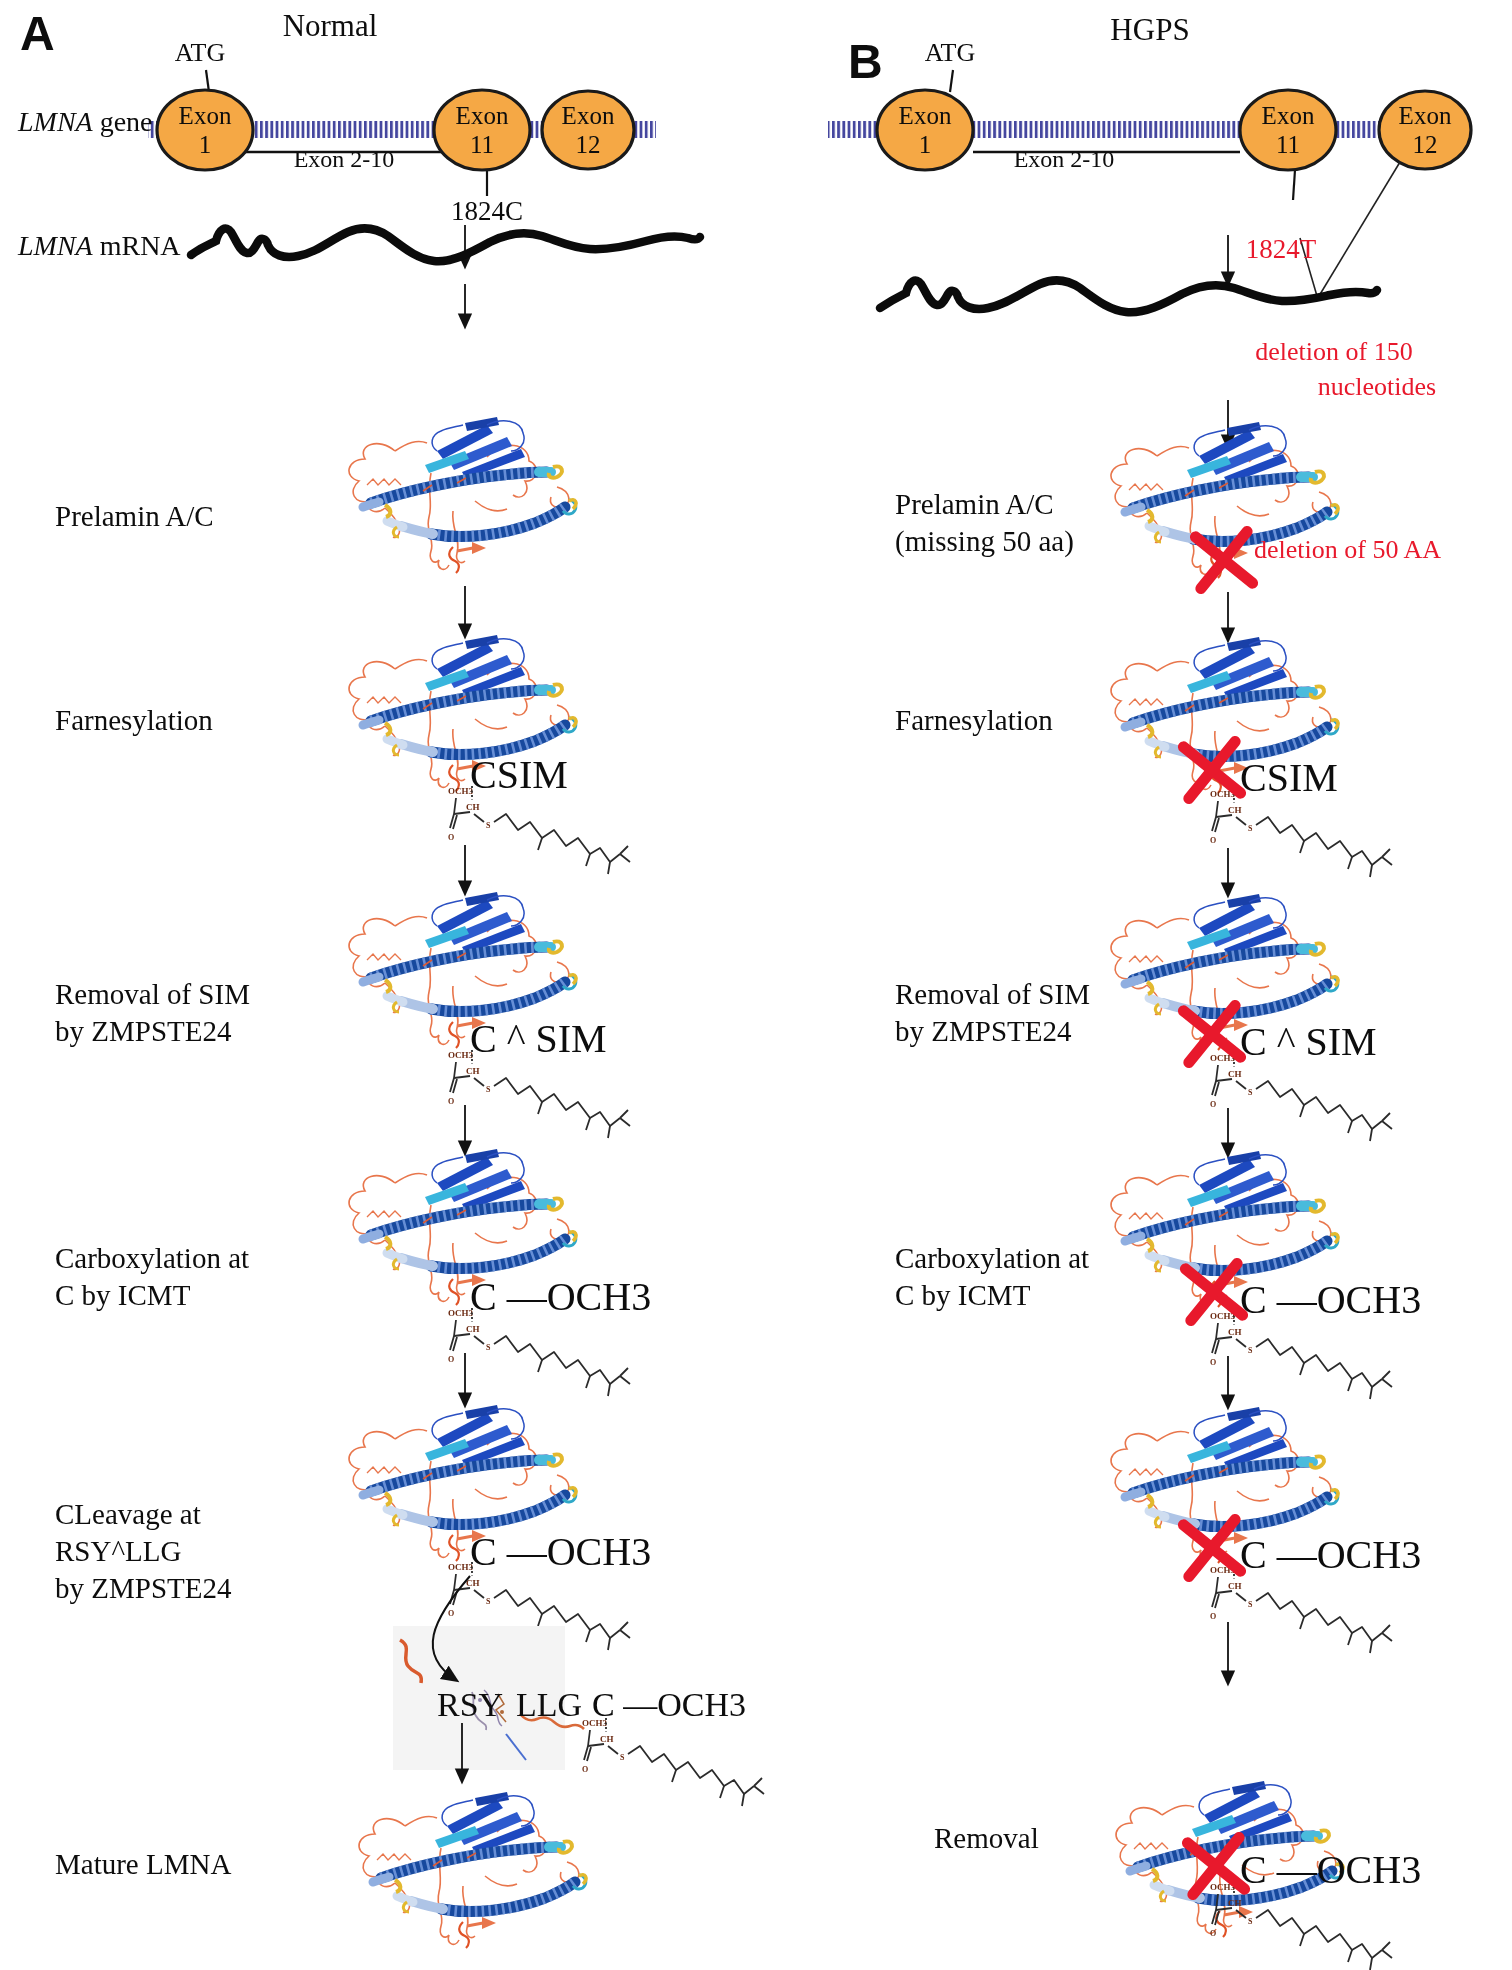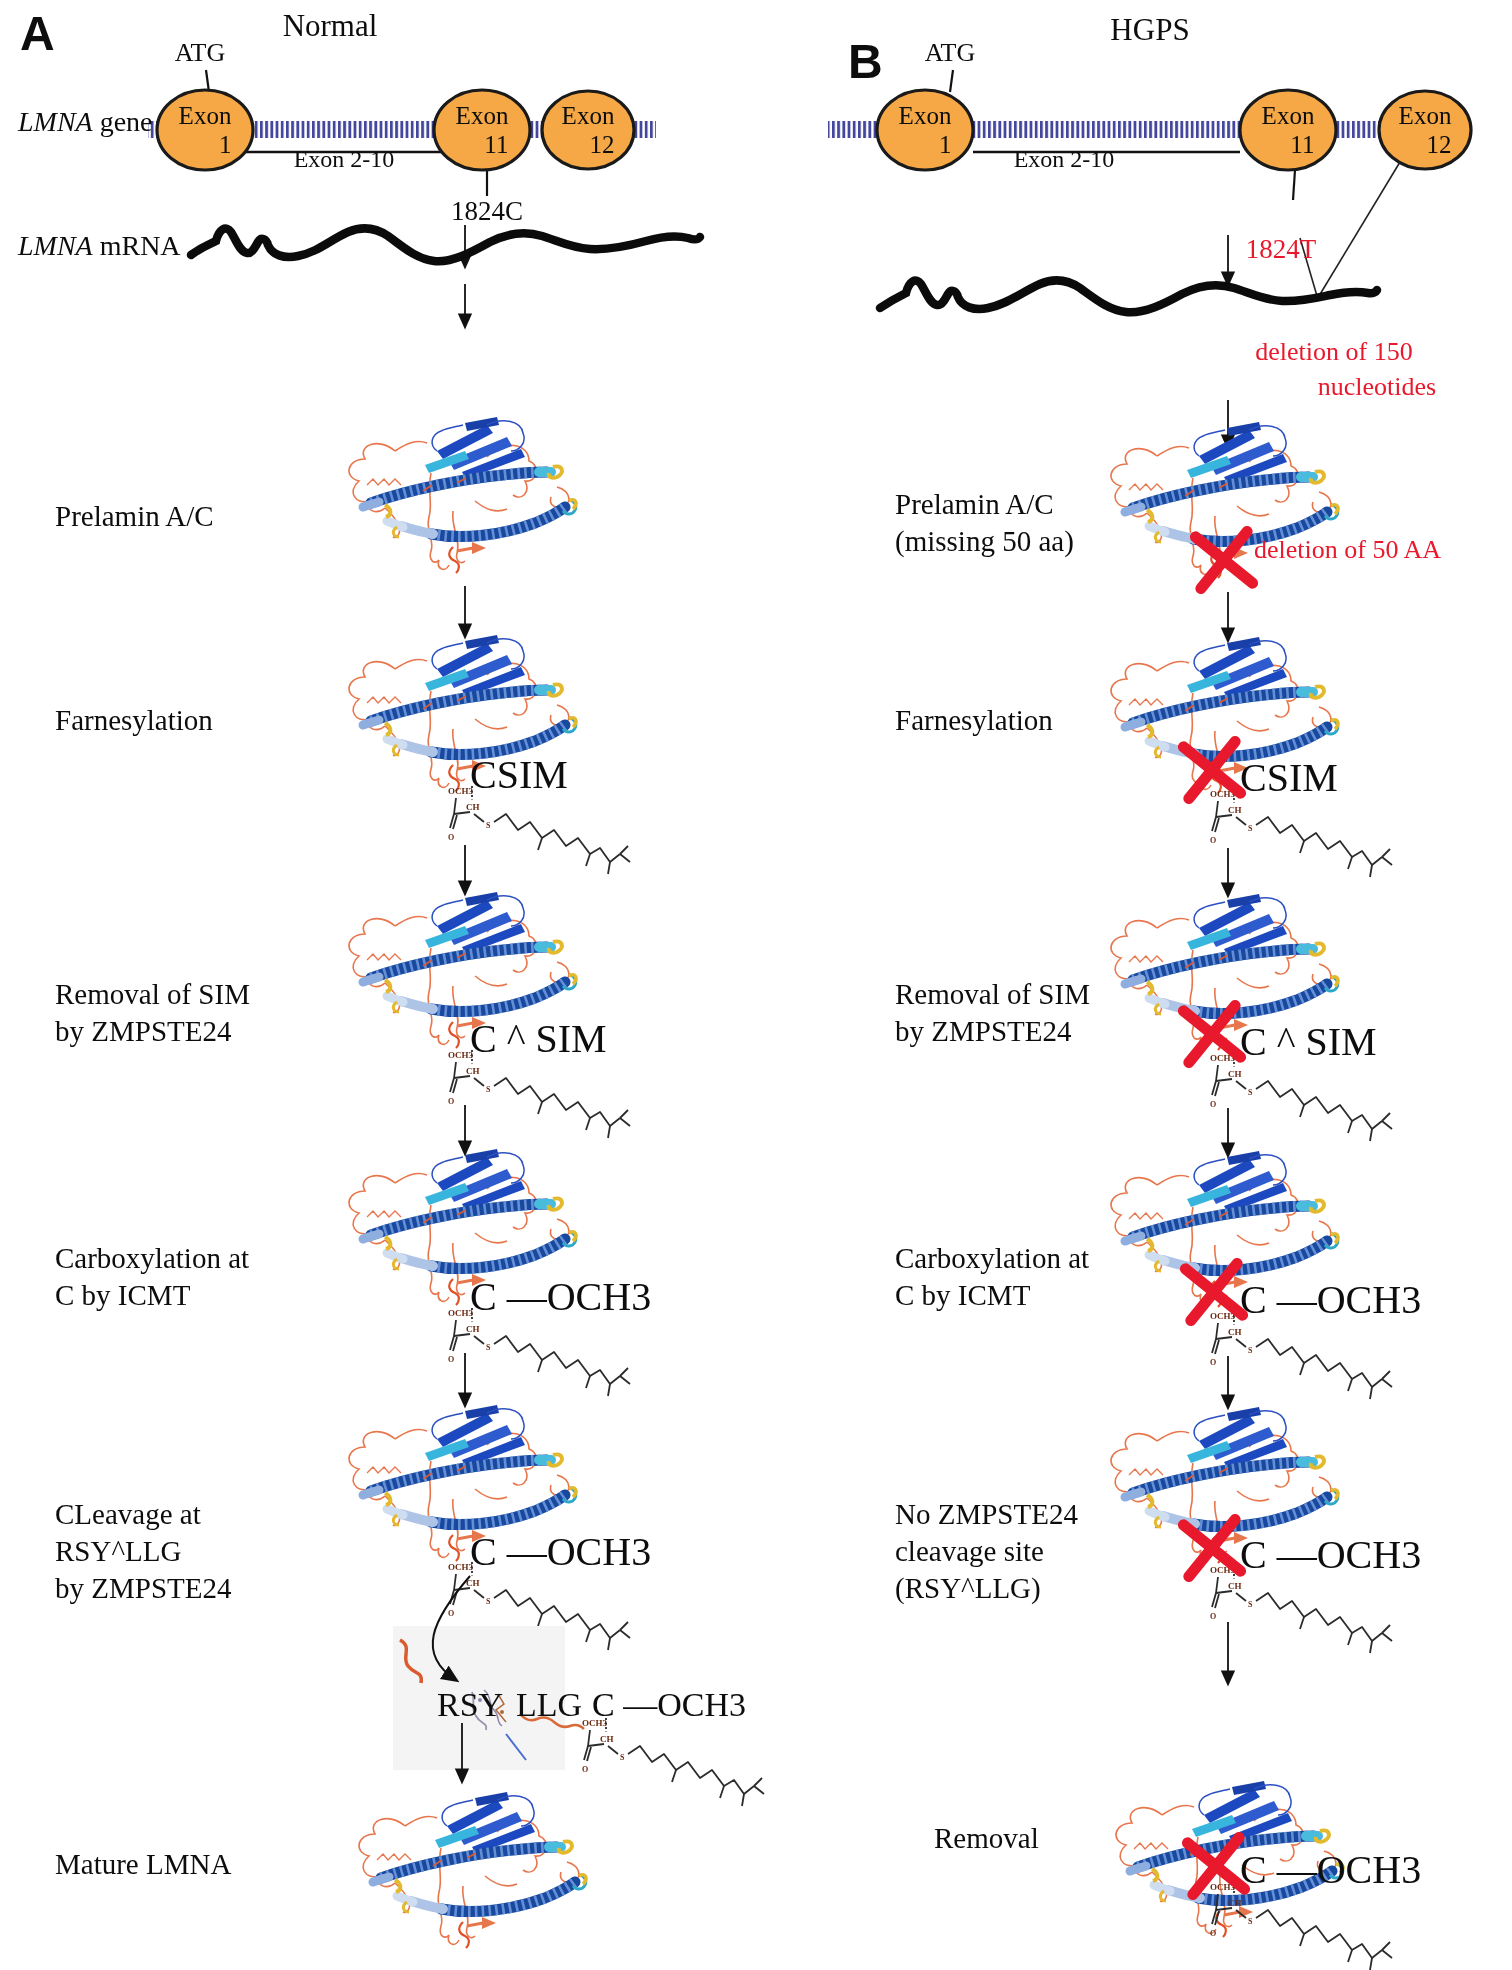--- a/index.html
+++ b/index.html
@@ -1,21 +1,21 @@
 <!DOCTYPE html>
 <html><head>
 <meta charset="utf-8">
 <style>
   html,body{margin:0;padding:0;background:#fff;}
   .canvas{position:relative;width:1512px;height:1970px;background:#fff;overflow:hidden;
           font-family:"Liberation Serif","DejaVu Serif",serif;color:#0d0d0d;}
   .art{position:absolute;left:0;top:0;}
   .t{position:absolute;white-space:nowrap;}
   .cx{transform:translateX(-50%);}
-  .ccenter{transform:translate(-50%,-50%);text-align:right;}
+  .ccenter{transform:translate(-50%,-50%);text-align:center;}
   .letter{font-family:"Liberation Sans","DejaVu Sans",sans-serif;font-weight:bold;font-size:48px;}
   .title{font-size:31px;}
   .genelbl{font-size:28px;}
   .atg{font-size:26px;}
   .exont{font-size:25px;line-height:29px;}
   .intron{font-size:24px;}
   .variant{font-size:27px;}
   .lbl{font-size:29px;line-height:37px;}
   .ann{font-size:40px;}
   .frag{font-size:34px;}
@@ -267,25 +267,20 @@
       <div>Farnesylation</div>
     </div>
 <div class="t lbl" style="left:895px;top:976px;">
       <div>Removal of SIM</div>
       <div>by ZMPSTE24</div>
     </div>
 <div class="t lbl" style="left:895px;top:1240px;">
       <div>Carboxylation at</div>
       <div>C by ICMT</div>
     </div>
-<div class="t lbl" style="left:895px;top:1496px;">
-      <div>No ZMPSTE24</div>
-      <div>cleavage site</div>
-      <div>(RSY^LLG)</div>
-    </div>
 <div class="t lbl" style="left:934px;top:1820px;">
       <div>Removal</div>
     </div>
 
 <div class="t note red" style="left:1254px;top:532px;">deletion of 50 AA</div>
 <div class="t ann" style="left:1240px;top:754px;">CSIM</div>
 <div class="t ann" style="left:1240px;top:1018px;">C ^ SIM</div>
 <div class="t ann" style="left:1240px;top:1276px;">C —OCH3</div>
 <div class="t ann" style="left:1240px;top:1531px;">C —OCH3</div>
 <div class="t ann" style="left:1240px;top:1846px;">C —OCH3</div>

